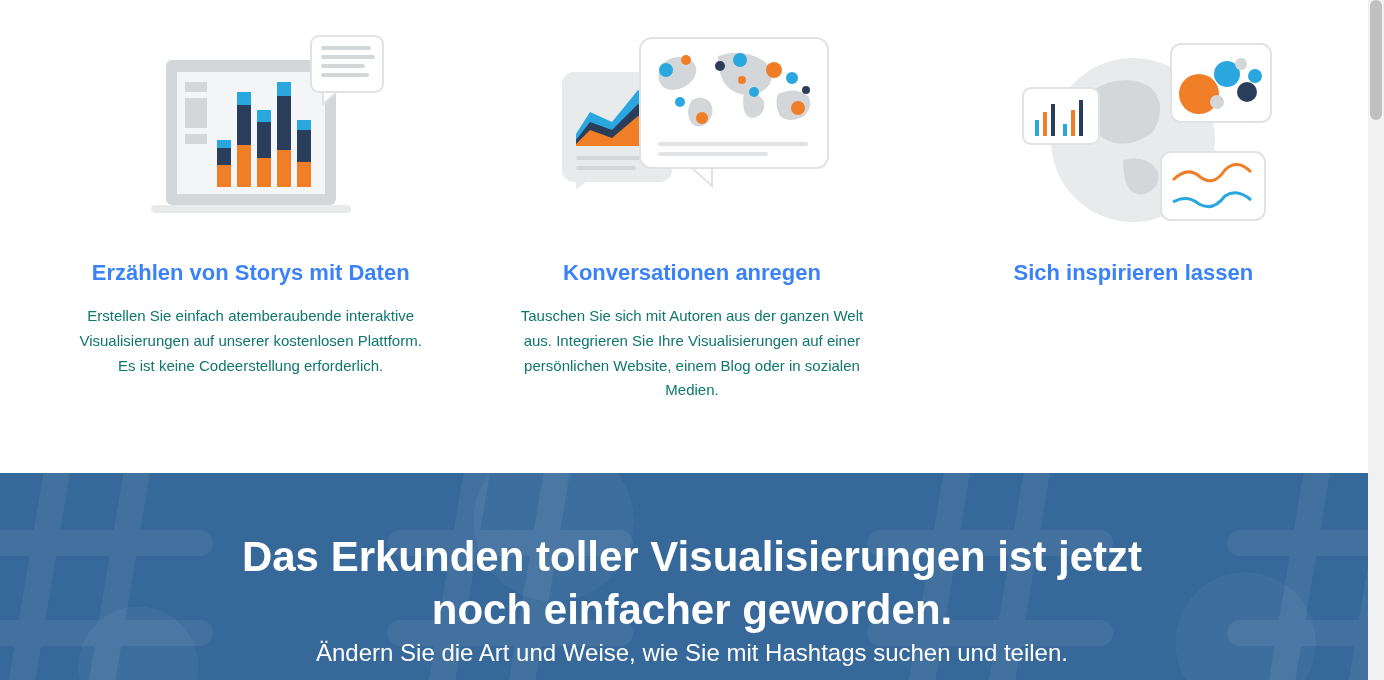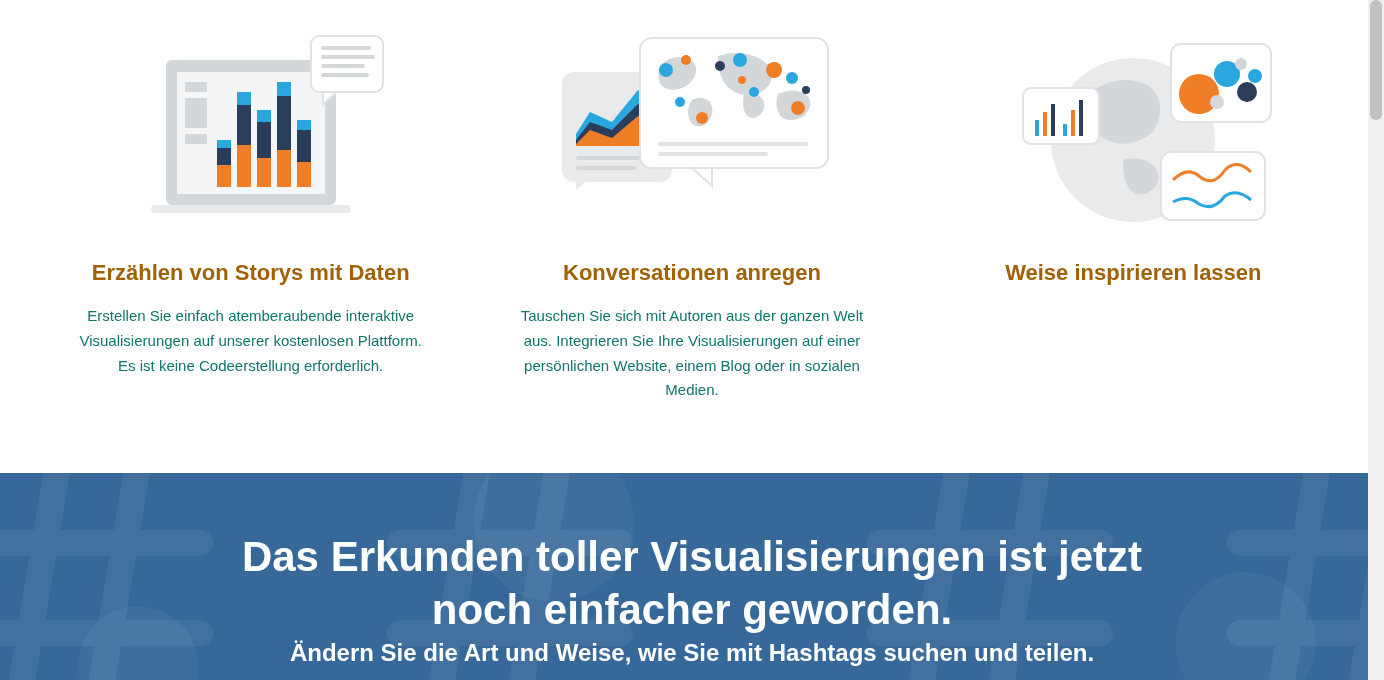--- a/index.html
+++ b/index.html
@@ -23,21 +23,21 @@
   .feature-illustration {
     height: 200px;
     display: flex;
     align-items: center;
     justify-content: center;
     margin-bottom: 30px;
   }
   .feature-title {
     font-size: 22px;
     font-weight: 700;
-    color: #a16207;
+    color: #3b82f6;
     margin-bottom: 18px;
   }
   .feature-desc {
     font-size: 15px;
     line-height: 1.65;
     color: #0f766e;
     padding: 0 10px;
   }
   .banner {
     background: #2d5f8f;
@@ -69,21 +69,21 @@
     font-weight: 700;
     line-height: 1.25;
     margin-bottom: 3px;
     position: relative;
     max-width: 1000px;
     margin-left: auto;
     margin-right: auto;
   }
   .banner-sub {
     font-size: 24px;
-    font-weight: 700;
+    font-weight: 400;
     position: relative;
   }
   .scrollbar {
     position: fixed;
     right: 0;
     top: 0;
     width: 16px;
     height: 680px;
     background: #f1f1f1;
   }
@@ -214,21 +214,21 @@
         <circle cx="264" cy="62" r="10" fill="#2a3e5c"></circle>
         <circle cx="234" cy="72" r="7" fill="#d4d7da"></circle>
         <circle cx="258" cy="34" r="6" fill="#d4d7da"></circle>
         <circle cx="272" cy="46" r="7" fill="#2aa7df"></circle>
 
         <rect x="178" y="122" width="104" height="68" rx="10" fill="#ffffff" stroke="#e0e2e5" stroke-width="2"></rect>
         <path d="M190 150 q14 -14 26 -4 q14 12 26 -6 q12 -12 26 2" fill="none" stroke="#f07e27" stroke-width="3"></path>
         <path d="M190 172 q14 -8 26 2 q14 8 26 -8 q12 -8 26 4" fill="none" stroke="#2aa7df" stroke-width="3"></path>
       </svg>
     </div>
-    <h3 class="feature-title">Weise inspirieren lassen</h3>
+    <h3 class="feature-title">Sich inspirieren lassen</h3>
   </div>
 
 </div>
 
 <div class="banner">
   <svg class="hash-bg" width="1384" height="240" viewBox="0 0 1384 240" preserveAspectRatio="none">
     <g stroke="#ffffff" stroke-width="26" stroke-linecap="round" fill="none">
       <path d="M60 -20 L20 220 M140 -20 L100 220 M-20 70 L200 70 M-20 160 L200 160"></path>
       <path d="M480 -20 L440 220 M560 -20 L520 220 M400 70 L620 70 M400 160 L620 160"></path>
       <path d="M960 -20 L920 220 M1040 -20 L1000 220 M880 70 L1100 70 M880 160 L1100 160"></path>

